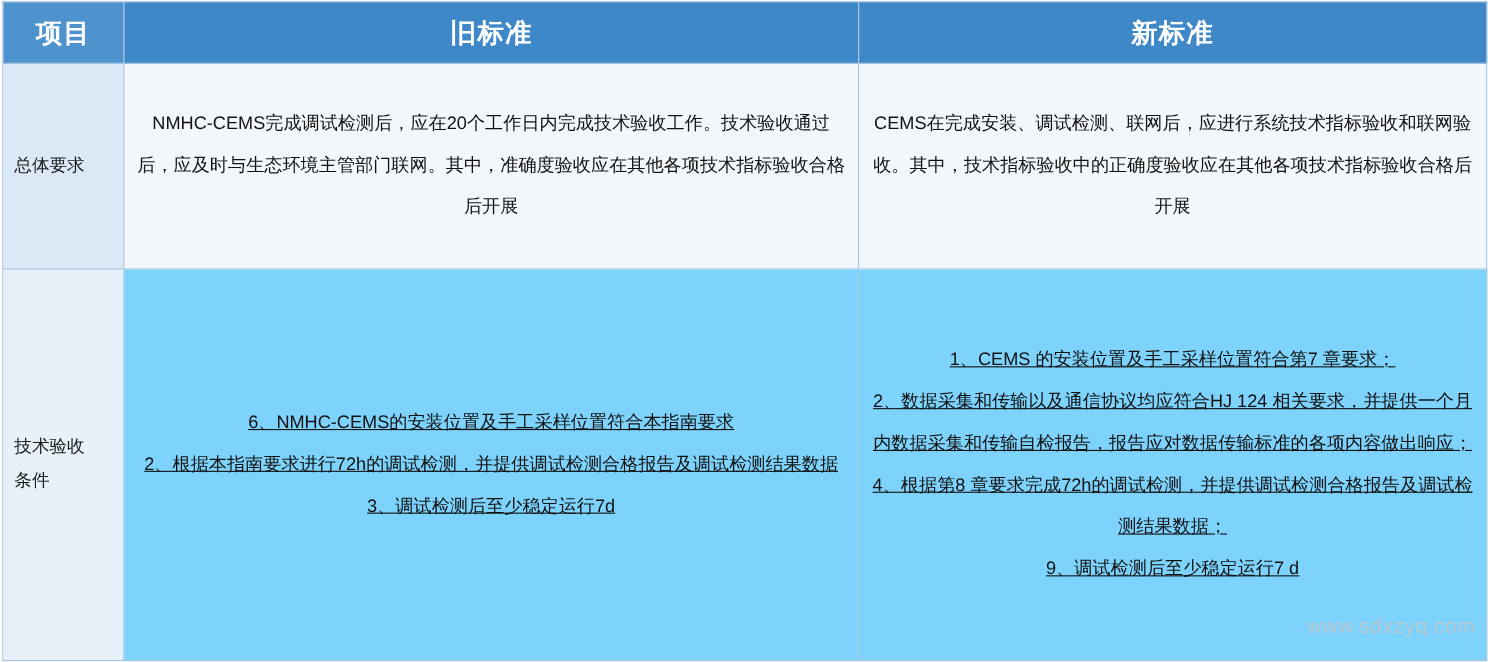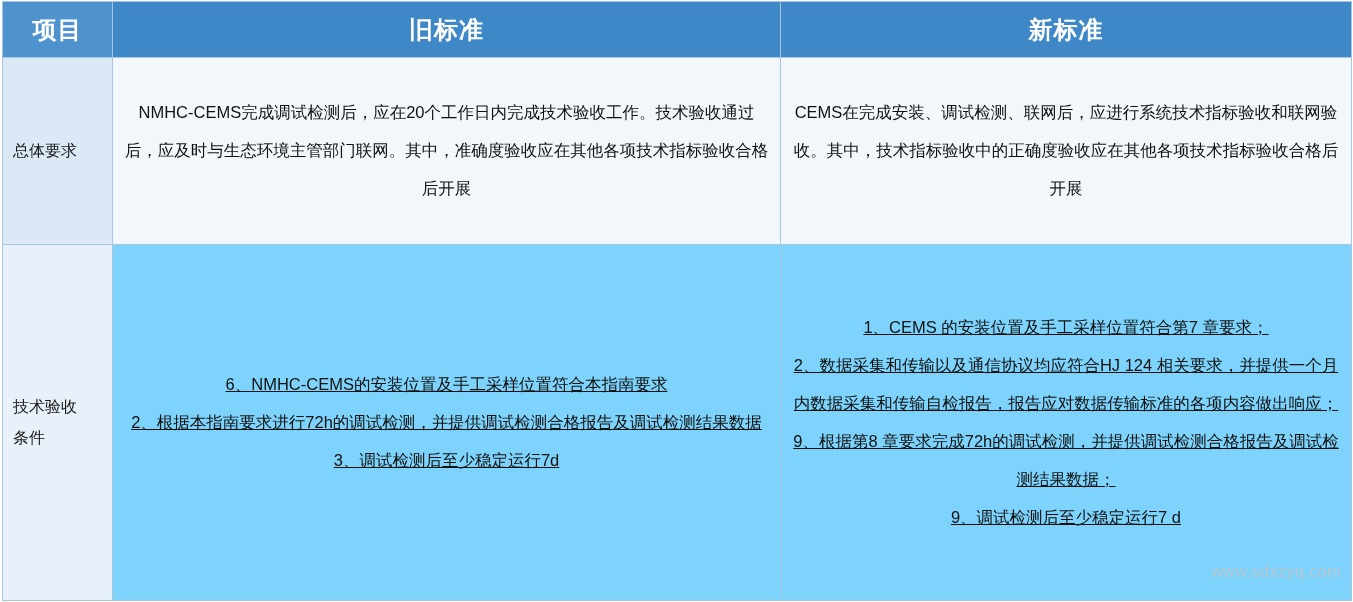--- a/index.html
+++ b/index.html
@@ -77,21 +77,21 @@
     text-align: center;
   }
   .cell-p.just {
     text-align: center;
   }
   .watermark {
     position: absolute;
     right: 12px;
     bottom: 22px;
     color: #b9c6cf;
-    font-size: 16px;
+    font-size: 19px;
     letter-spacing: 0.5px;
     font-family: "Liberation Sans", sans-serif;
   }
 </style>
 </head>
 <body>
 
 <div class="table-wrap">
   <table class="compare">
     <colgroup>
@@ -122,20 +122,20 @@
           <div>条件</div>
         </td>
         <td class="body-cell">
           <p class="cell-p">6、NMHC-CEMS的安装位置及手工采样位置符合本指南要求</p>
           <p class="cell-p">2、根据本指南要求进行72h的调试检测，并提供调试检测合格报告及调试检测结果数据</p>
           <p class="cell-p">3、调试检测后至少稳定运行7d</p>
         </td>
         <td class="body-cell">
           <p class="cell-p">1、CEMS 的安装位置及手工采样位置符合第7 章要求；</p>
           <p class="cell-p">2、数据采集和传输以及通信协议均应符合HJ 124 相关要求，并提供一个月内数据采集和传输自检报告，报告应对数据传输标准的各项内容做出响应；</p>
-          <p class="cell-p">9、根据第8 章要求完成72h的调试检测，并提供调试检测合格报告及调试检测结果数据；</p>
+          <p class="cell-p">4、根据第8 章要求完成72h的调试检测，并提供调试检测合格报告及调试检测结果数据；</p>
           <p class="cell-p">9、调试检测后至少稳定运行7 d</p>
         </td>
       </tr>
     </tbody>
   </table>
   <div class="watermark">www.sdxzyq.com</div>
 </div>
 
 </body></html>

